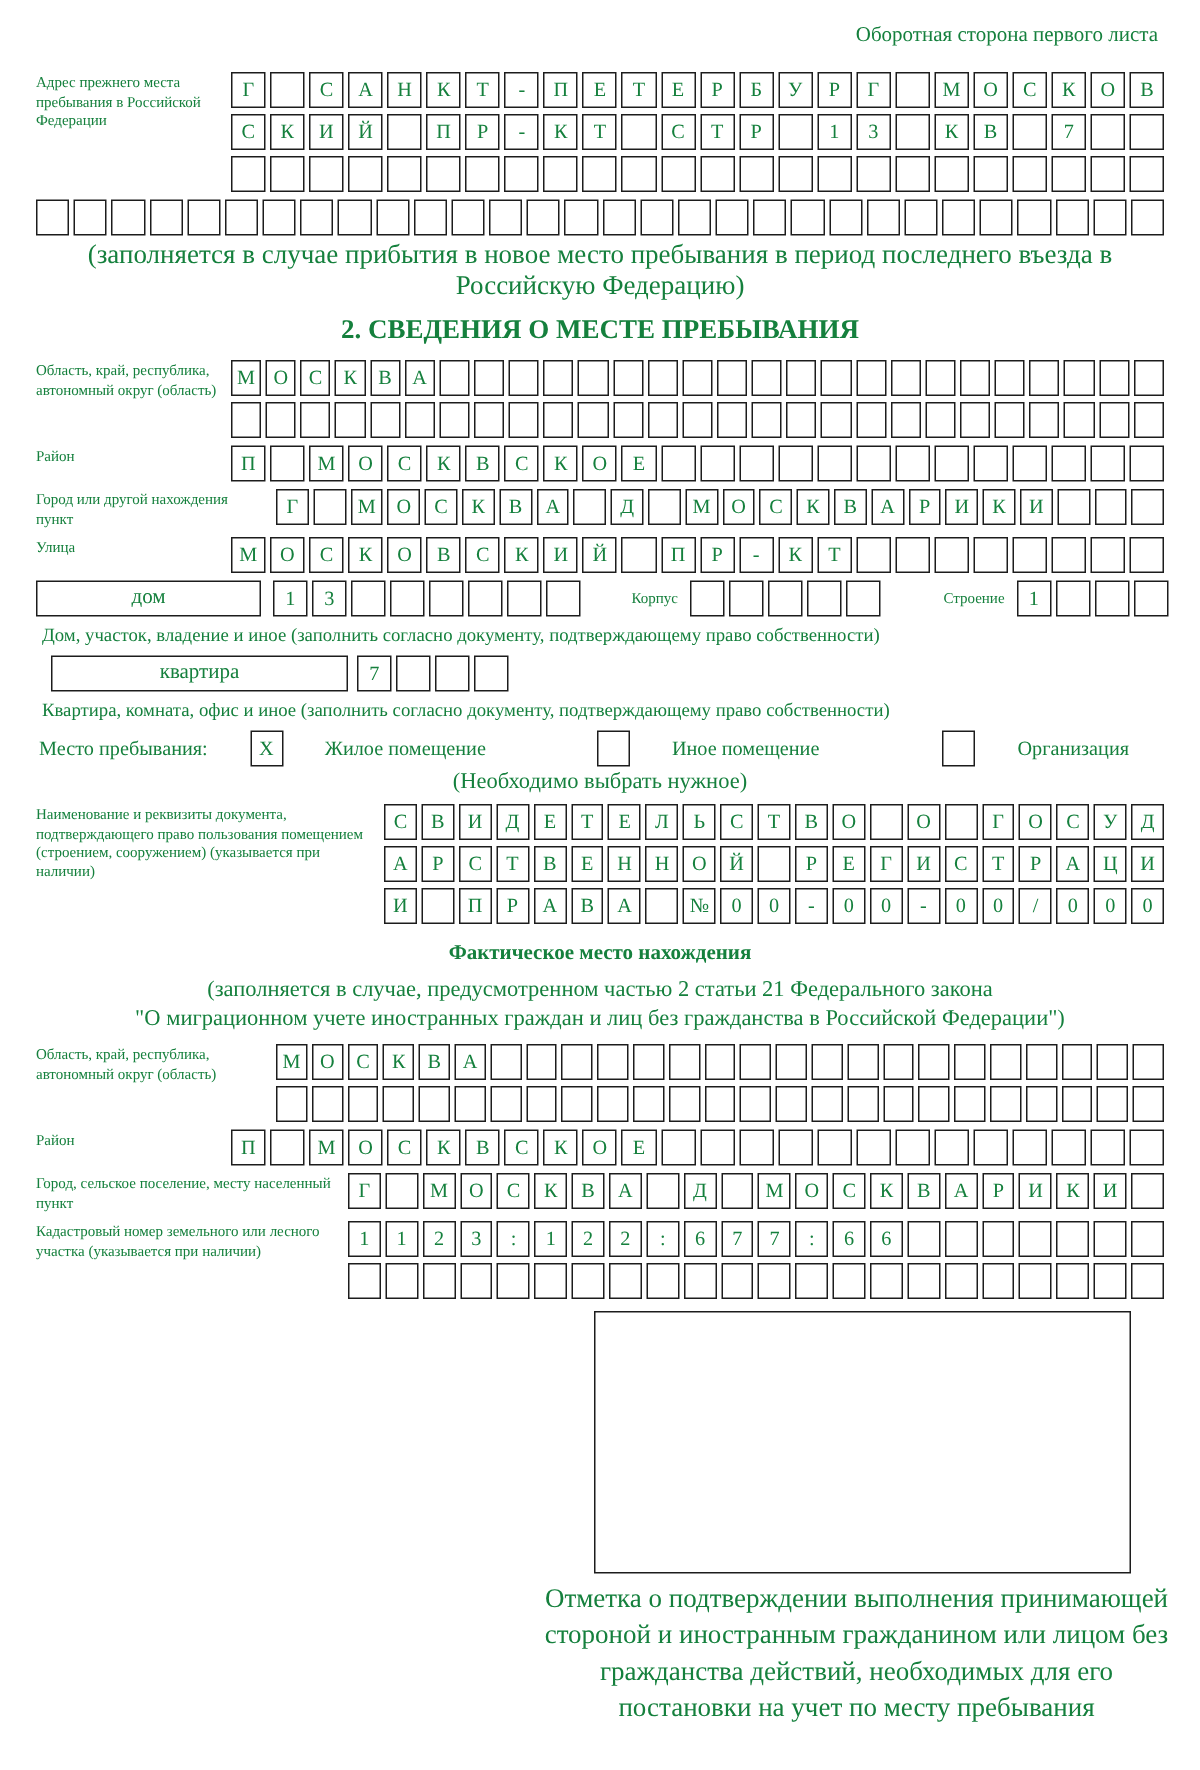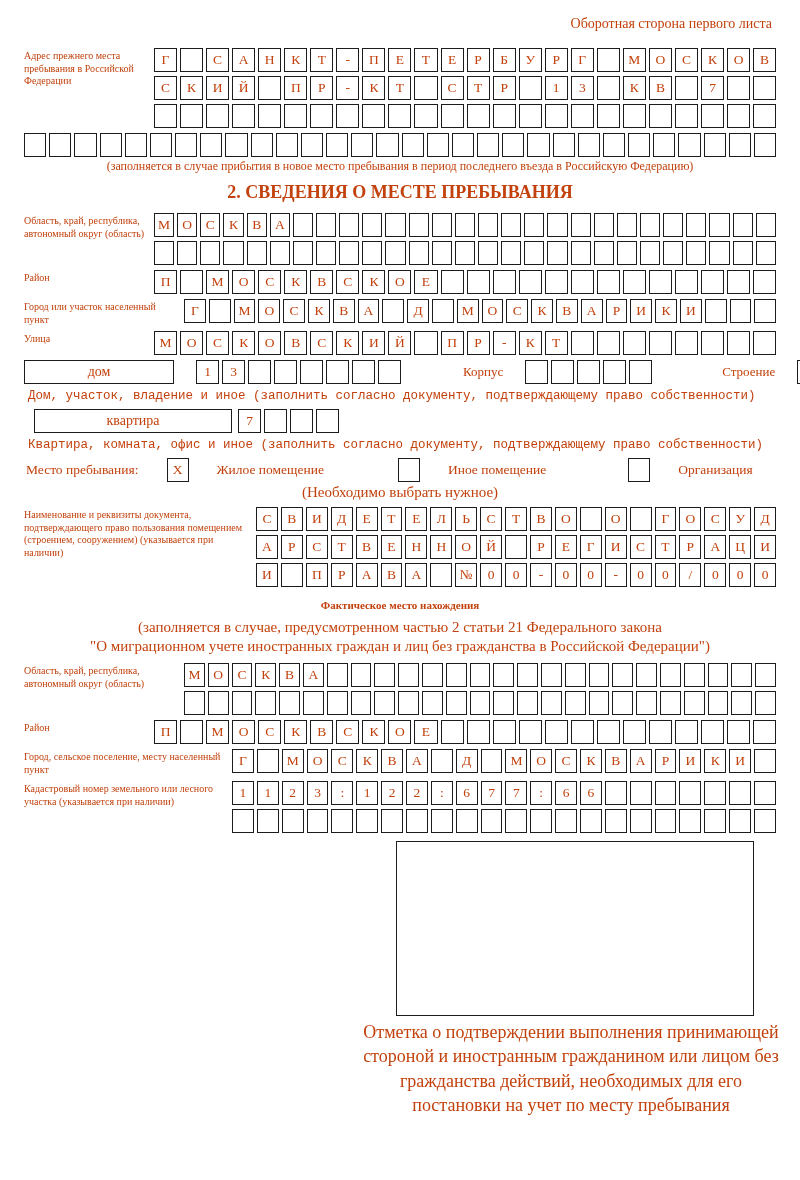--- a/index.html
+++ b/index.html
@@ -1,20 +1,20 @@
 <!DOCTYPE html>
 <html><head>
 <meta charset="utf-8">
 <style>
   html,body{margin:0;padding:0;background:#ffffff;}
   .page{
     width:800px;height:1180px;box-sizing:border-box;
     padding:16px 24px 0 24px;
     font-family:"Liberation Serif","DejaVu Serif",serif;
-    color:#c2410c;background:#ffffff;overflow:hidden;
+    color:#15803d;background:#ffffff;overflow:hidden;
   }
   .hdr-note{text-align:right;font-size:14px;padding-right:4px;margin-bottom:16px;}
   .group{display:flex;align-items:flex-start;margin-bottom:5px;}
   .lbl{font-size:10px;line-height:1.25;padding-top:2px;box-sizing:border-box;padding-right:8px;}
   .w130{width:130px;flex:none;}
   .w160{width:160px;flex:none;}
   .w232{width:232px;flex:none;}
   .w208{width:208px;flex:none;}
   .rows{flex:1;display:flex;flex-direction:column;gap:4px;}
   .crow{display:flex;gap:3px;}
@@ -22,25 +22,25 @@
     flex:1;height:22px;border:1.6px solid #1c1c1c;
     display:flex;align-items:center;justify-content:center;
     font-size:13.5px;background:#fff;min-width:0;
   }
   .cells-fixed{display:flex;gap:3px;flex:none;}
   .cells-fixed .cell{flex:none;width:21px;}
   .labelbox{
     border:1.6px solid #1c1c1c;height:22px;display:flex;align-items:center;
     justify-content:center;font-size:14px;background:#fff;flex:none;box-sizing:content-box;
   }
-  .inline-lbl{font-size:13px;align-self:center;white-space:nowrap;}
-  .caption{font-size:12.5px;margin:1px 0 6px 4px;font-family:Liberation Mono, monospace;}
-  .caption-center{font-size:12px;text-align:center;margin:2px 0 8px 0;}
+  .inline-lbl{font-size:10px;align-self:center;white-space:nowrap;}
+  .caption{font-size:12.5px;margin:1px 0 6px 4px;}
+  .caption-center{font-size:18px;text-align:center;margin:2px 0 8px 0;}
   .sec-title{font-weight:bold;font-size:18px;text-align:center;margin:6px 0 10px 0;}
-  .sub-title{font-weight:bold;font-size:11px;text-align:center;margin:12px 0 8px 0;}
+  .sub-title{font-weight:bold;font-size:14px;text-align:center;margin:12px 0 8px 0;}
   .note-line{font-size:15px;text-align:center;margin:0 0 2px 0;}
   .checkrow{display:flex;align-items:center;gap:28px;margin:6px 0 2px 2px;font-size:13.5px;}
   .checkbox{width:20px;height:22px;border:1.6px solid #1c1c1c;flex:none;
     display:flex;align-items:center;justify-content:center;font-size:13.5px;}
   .stamp-box{border:1.7px solid #1c1c1c;width:356px;height:173px;margin:8px 0 4px 372px;}
   .stamp-caption{width:422px;margin-left:336px;text-align:center;font-size:18px;line-height:1.35;}
   .mt2{margin-top:2px;} .mt6{margin-top:6px;}
   .gap18{width:18px;flex:none;} .gap26{width:26px;flex:none;}
 </style>
 </head>
@@ -259,21 +259,21 @@
           <div class="cell"></div>
           <div class="cell"></div>
           <div class="cell"></div>
           <div class="cell"></div>
           <div class="cell"></div>
         </div>
       </div>
   </div>
 
   <div class="group">
-    <div class="lbl w160">Город или участок населенный пункт</div>
+    <div class="lbl w160">Город или другой нахождения пункт</div>
     <div class="rows">
         <div class="crow">
           <div class="cell">Г</div>
           <div class="cell"></div>
           <div class="cell">М</div>
           <div class="cell">О</div>
           <div class="cell">С</div>
           <div class="cell">К</div>
           <div class="cell">В</div>
           <div class="cell">А</div>
@@ -322,21 +322,21 @@
           <div class="cell"></div>
           <div class="cell"></div>
           <div class="cell"></div>
           <div class="cell"></div>
           <div class="cell"></div>
           <div class="cell"></div>
         </div>
       </div>
   </div>
 
-  <div class="group" style="gap:22px;">
+  <div class="group" style="gap:8px;">
     <div class="labelbox" style="width:148px;">дом</div>
     <div class="cells-fixed">
         <div class="cell">1</div>
         <div class="cell">3</div>
         <div class="cell"></div>
         <div class="cell"></div>
         <div class="cell"></div>
         <div class="cell"></div>
         <div class="cell"></div>
         <div class="cell"></div>

